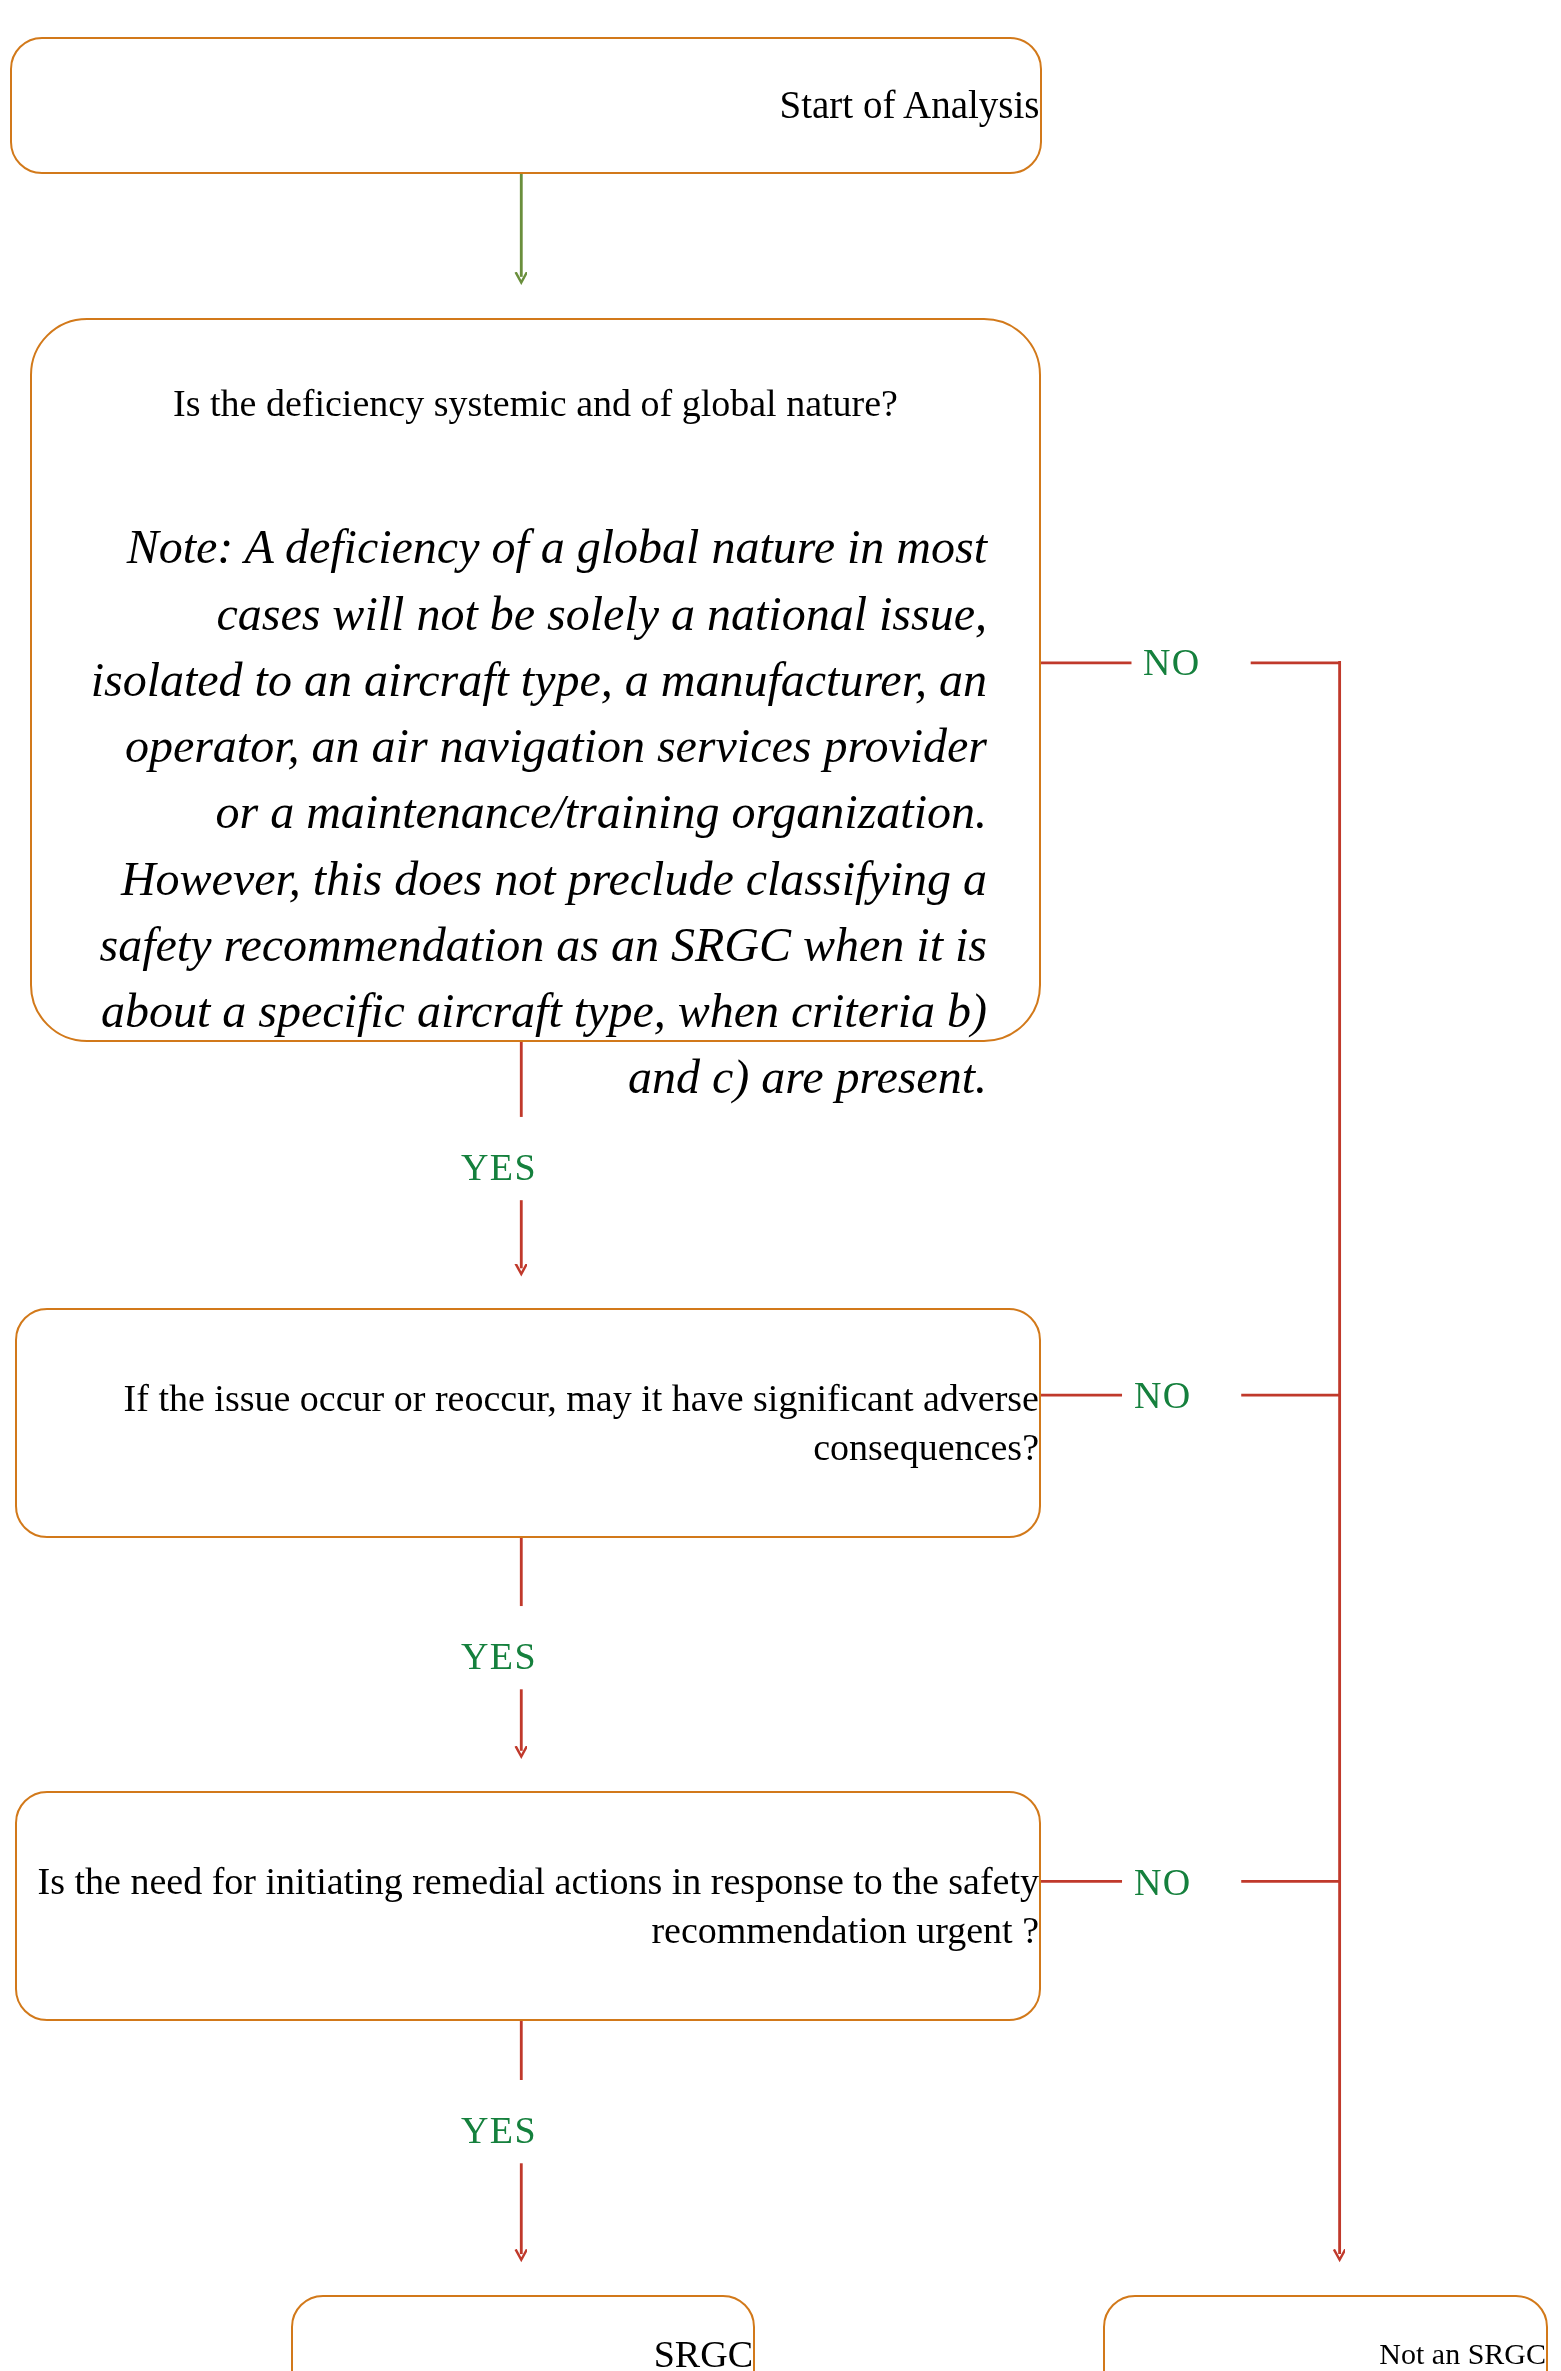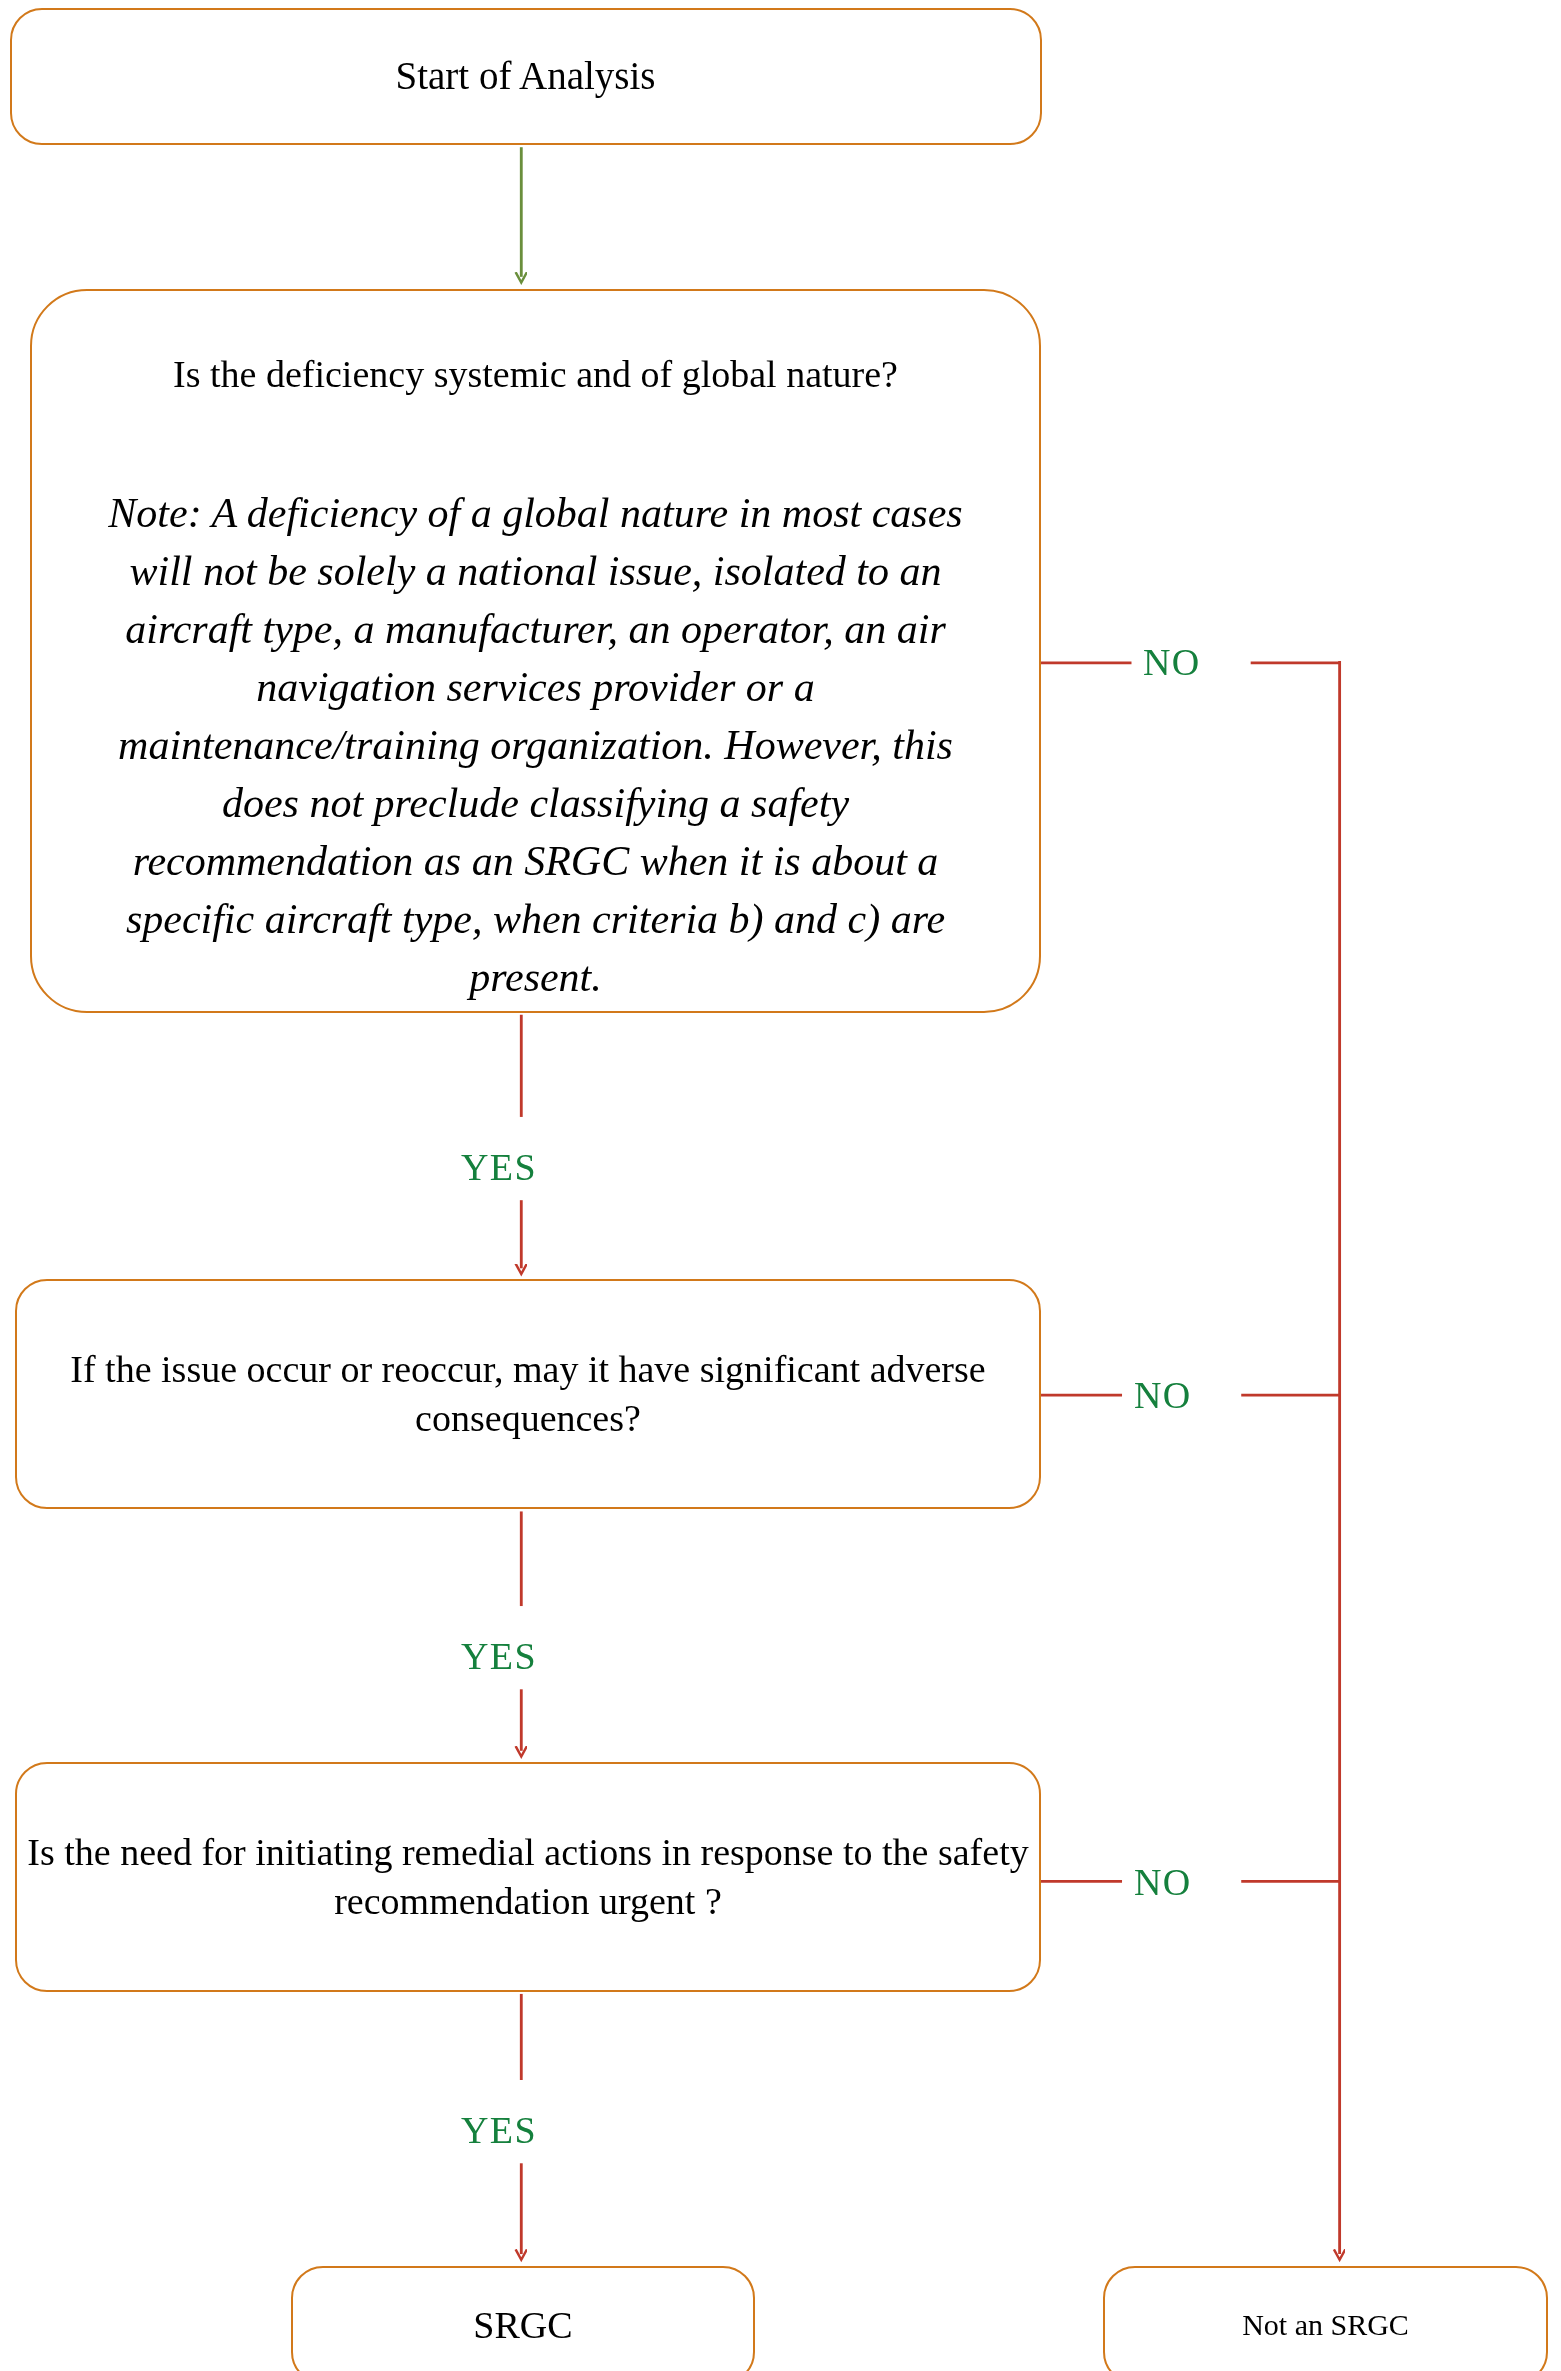--- a/index.html
+++ b/index.html
@@ -24,21 +24,22 @@
   }
   .node {
     position: absolute;
     box-sizing: border-box;
     border: 2.8px solid #d2791a;
     border-radius: 32px;
     background: #ffffff;
     display: flex;
     align-items: center;
     justify-content: center;
-    text-align: center;
+    text-align: right;
+    margin-top: 29px;
   }
   .node .txt {
     display: block;
     width: 100%;
     line-height: 1.28;
   }
 
   
   #node-start {
     left: 9.5px;  top: 7.6px;  width: 1032px; height: 137px;
@@ -52,21 +53,21 @@
     justify-content: flex-start;
     padding: 59px 52px 28px 52px;
     gap: 44px;
   }
   #node-q1 .q-main {
     font-size: 38px;
     margin-bottom: 42px;
     line-height: 1.3;
   }
   #node-q1 .q-note {
-    font-size: 42px;
+    font-size: 48px;
     font-style: italic;
     line-height: 1.38;
   }
 
   #node-q2 {
     left: 15px; top: 1279px; width: 1026px; height: 230px;
   }
   #node-q2 .txt { font-size: 38px; }
 
   #node-q3 {

